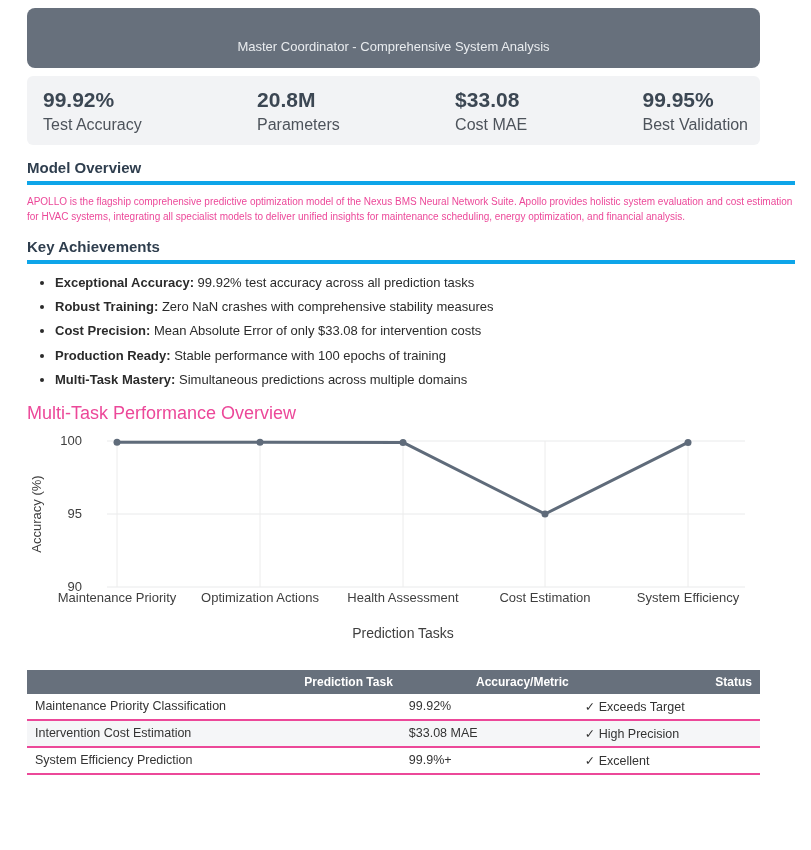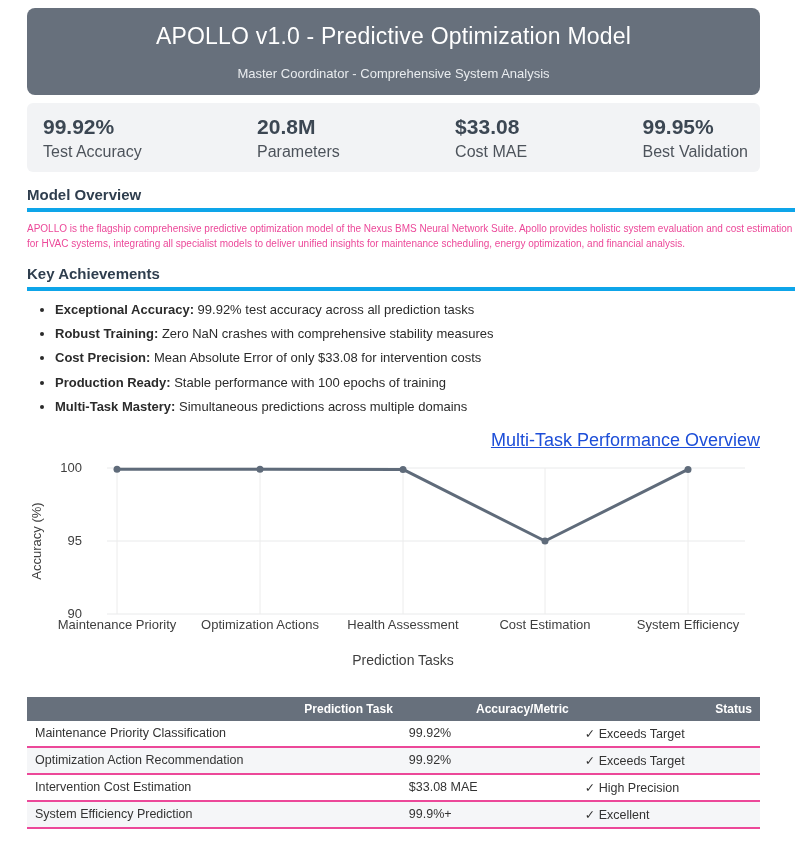--- a/index.html
+++ b/index.html
@@ -37,42 +37,41 @@
   }
   .body-text { font-size: 10px; line-height: 1.5; margin-top: 9px; color: #ec4899; }
 
   
   .achievements { margin: 10px 0 0 28px; }
   .achievements li { font-size: 13px; margin-bottom: 6px; line-height: 1.4; }
   .achievements li strong { font-weight: 700; }
 
   
   .chart-block { margin-top: 14px; width: 733px; }
-  .chart-title { text-align: right; font-size: 18px; color: #1d4ed8; margin-bottom: 4px; text-decoration: underline; }
+  .chart-title { text-align: left; font-size: 18px; color: #ec4899; margin-bottom: 4px; }
   .chart-svg text { font-family: "Liberation Sans", sans-serif; }
 
   
   .perf-table { width: 733px; border-collapse: collapse; margin-top: 9px; }
   .perf-table th {
     background: var(--table-header-bg, #67707c); color: #ffffff;
     font-size: 12px; font-weight: 700; text-align: right; padding: 5px 8px;
   }
   .perf-table td {
     font-size: 12.5px; color: #333333; padding: 5px 8px;
     border-bottom: 2px solid #ec4899;
   }
   .perf-table tbody tr:nth-child(even) { background: var(--row-alt, #f5f6f8); }
 </style>
 </head>
 <body>
 
 <div class="page">
 
   <div class="banner">
-    <div class="banner-title">APOLLO v1.0 - Predictive Optimization Model</div>
     <div class="banner-subtitle">Master Coordinator - Comprehensive System Analysis</div>
   </div>
 
   <div class="stats-bar">
     <div class="stat-card">
       <div class="stat-value">99.92%</div>
       <div class="stat-label">Test Accuracy</div>
     </div>
     <div class="stat-card">
       <div class="stat-value">20.8M</div>
@@ -165,25 +164,20 @@
           <th>Status</th>
         </tr>
       </thead>
       <tbody>
         <tr>
           <td>Maintenance Priority Classification</td>
           <td>99.92%</td>
           <td>✓ Exceeds Target</td>
         </tr>
         <tr>
-          <td>Optimization Action Recommendation</td>
-          <td>99.92%</td>
-          <td>✓ Exceeds Target</td>
-        </tr>
-        <tr>
           <td>Intervention Cost Estimation</td>
           <td>$33.08 MAE</td>
           <td>✓ High Precision</td>
         </tr>
         <tr>
           <td>System Efficiency Prediction</td>
           <td>99.9%+</td>
           <td>✓ Excellent</td>
         </tr>
 

